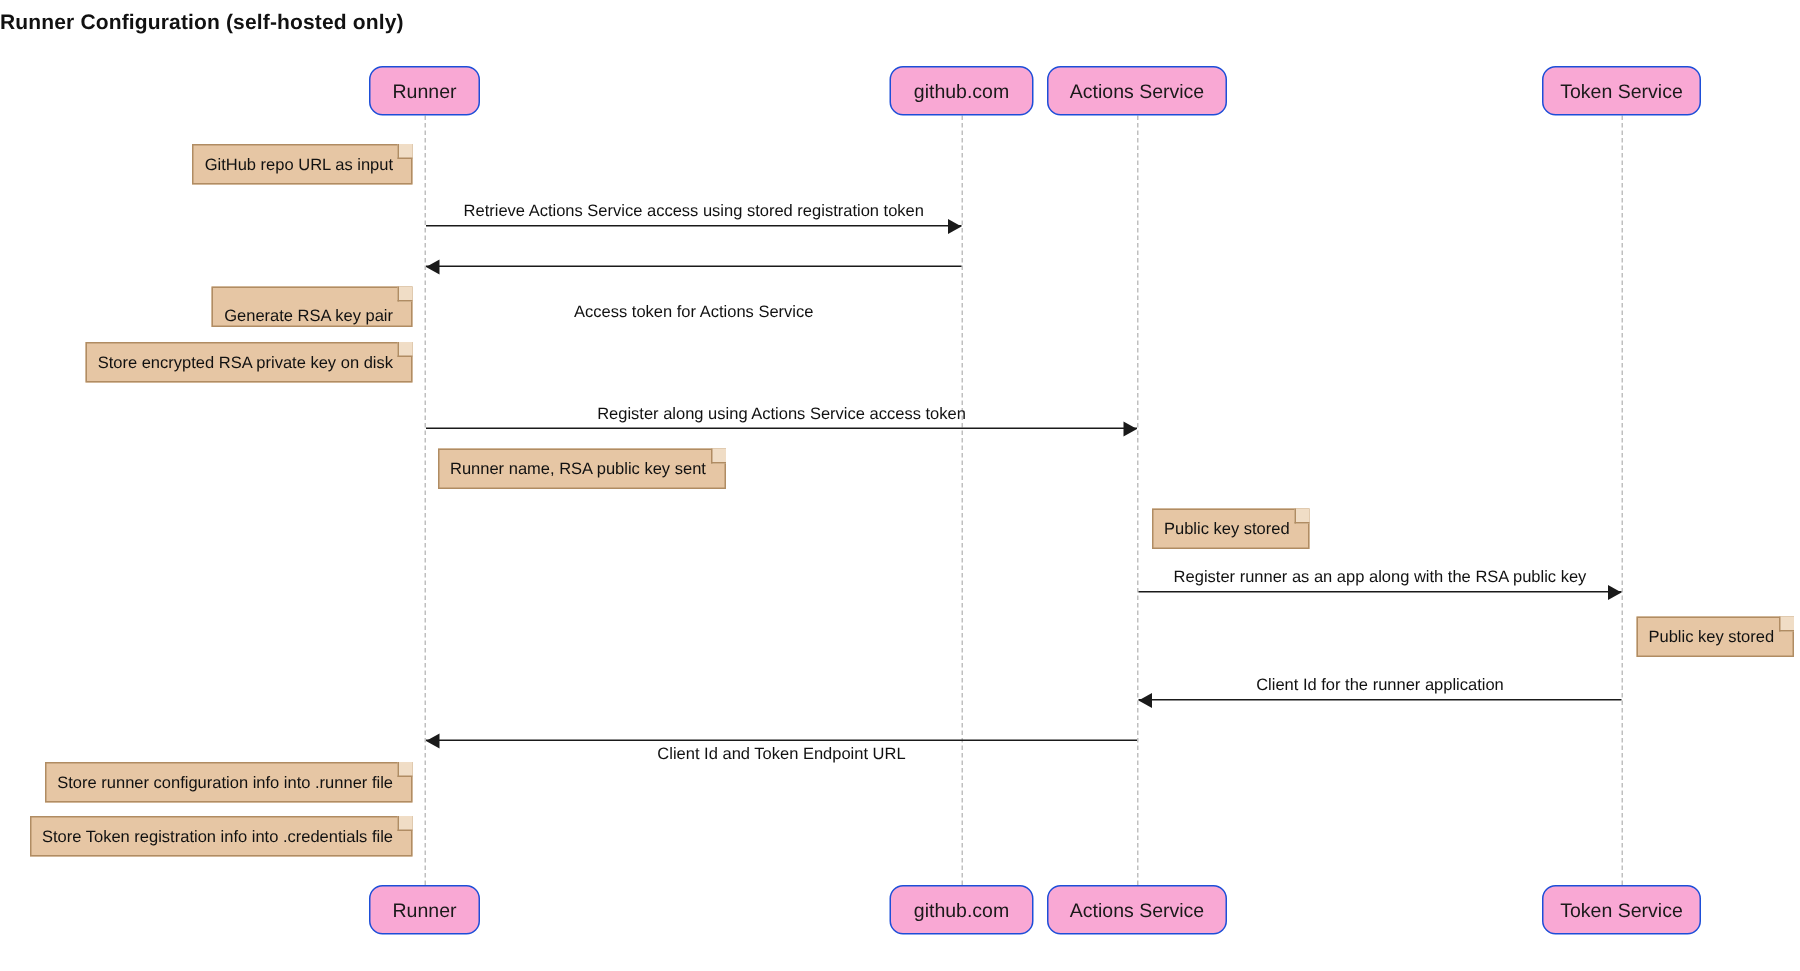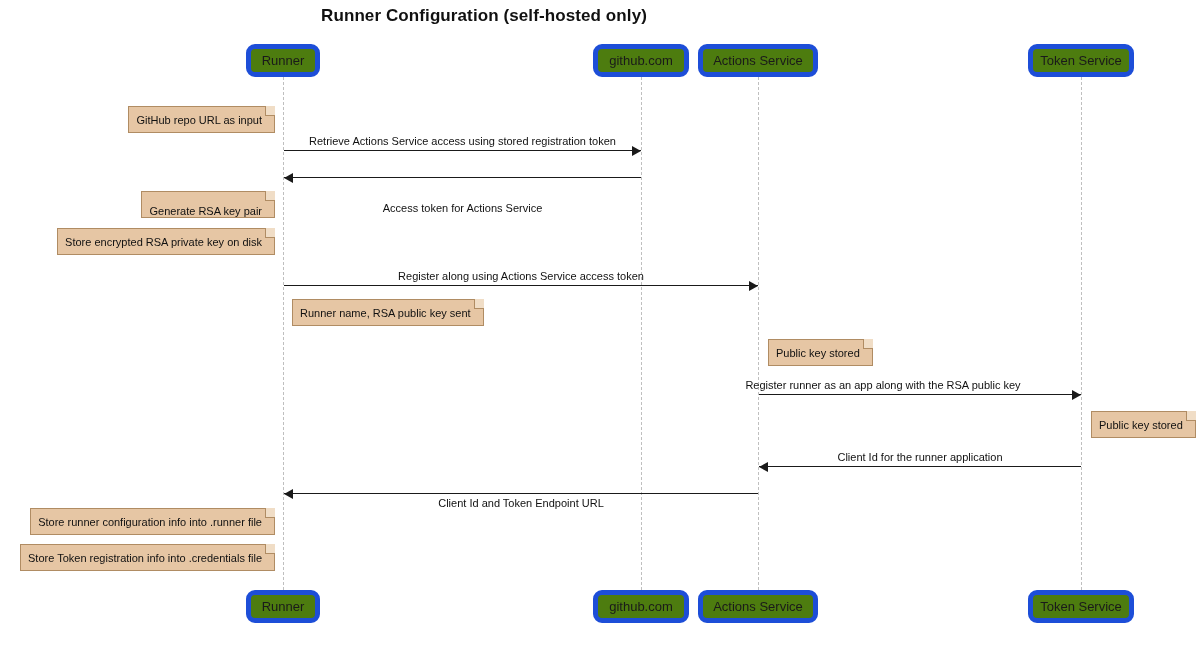--- a/index.html
+++ b/index.html
@@ -16,36 +16,36 @@
     width: 1200px;
     height: 647px;
     background: #ffffff;
     overflow: hidden;
   }
   .diagram-title {
     position: absolute;
     left: 0;
     top: 6px;
     width: 968px;
-    text-align: center;
-    font-size: 17px;
+    text-align: left;
+    font-size: 14px;
     font-weight: bold;
     color: #111111;
     letter-spacing: 0.1px;
   }
   .lifeline {
     position: absolute;
     width: 0;
     border-left: 1px dashed #bfbfbf;
   }
   .participant {
     position: absolute;
     box-sizing: border-box;
-    background: #4d7c0f;
-    border: 5px solid #1d4ed8;
+    background: #f9a8d4;
+    border: 1px solid #1d4ed8;
     border-radius: 9px;
     font-size: 13px;
     color: #1a1a1a;
     display: flex;
     align-items: center;
     justify-content: center;
     height: 33px;
     white-space: nowrap;
   }
   .note {
@@ -114,21 +114,21 @@
       <div class="arrow-head right" style="top: 145.5px; left: 632px;"></div>
       <div class="msg-label" style="left: 284px; width: 357px; top: 135px;">Retrieve Actions Service access using stored registration token</div>
       <div class="msg-line" style="left: 284px; top: 177px; width: 357px;"></div>
       <div class="arrow-head left" style="top: 172.5px; left: 284px;"></div>
       <div class="msg-label" style="left: 284px; width: 357px; top: 162px; margin-top: 40px;">Access token for Actions Service</div>
       <div class="msg-line" style="left: 284px; top: 285px; width: 474px;"></div>
       <div class="arrow-head right" style="top: 280.5px; left: 749px;"></div>
       <div class="msg-label" style="left: 284px; width: 474px; top: 270px;">Register along using Actions Service access token</div>
       <div class="msg-line" style="left: 759px; top: 394px; width: 322px;"></div>
       <div class="arrow-head right" style="top: 389.5px; left: 1072px;"></div>
-      <div class="msg-label" style="left: 722px; width: 322px; top: 379px;">Register runner as an app along with the RSA public key</div>
+      <div class="msg-label" style="left: 759px; width: 322px; top: 379px;">Register runner as an app along with the RSA public key</div>
       <div class="msg-line" style="left: 759px; top: 466px; width: 322px;"></div>
       <div class="arrow-head left" style="top: 461.5px; left: 759px;"></div>
       <div class="msg-label" style="left: 759px; width: 322px; top: 451px;">Client Id for the runner application</div>
       <div class="msg-line" style="left: 284px; top: 493px; width: 474px;"></div>
       <div class="arrow-head left" style="top: 488.5px; left: 284px;"></div>
       <div class="msg-label" style="left: 284px; width: 474px; top: 478px; margin-top: 19px;">Client Id and Token Endpoint URL</div>
     </div>
   <div id="participants-layer">
       <div class="participant" style="left: 246px; top: 44px; width: 74px;">
         <span>Runner</span>
@@ -149,21 +149,21 @@
         <span>Actions Service</span>
       </div>
       <div class="participant" style="left: 1028px; top: 44px; width: 106px;">
         <span>Token Service</span>
       </div>
       <div class="participant" style="left: 1028px; top: 590px; width: 106px;">
         <span>Token Service</span>
       </div>
     </div>
   <div id="notes-layer">
-      <div class="note" style="top: 106px; right: 925px;">
+      <div class="note" style="top: 96px; right: 925px;">
         <span>GitHub repo URL as input</span>
         <span class="fold"></span>
       </div>
       <div class="note" style="top: 191px; right: 925px; align-items: flex-end;">
         <span>Generate RSA key pair</span>
         <span class="fold"></span>
       </div>
       <div class="note" style="top: 228px; right: 925px;">
         <span>Store encrypted RSA private key on disk</span>
         <span class="fold"></span>

